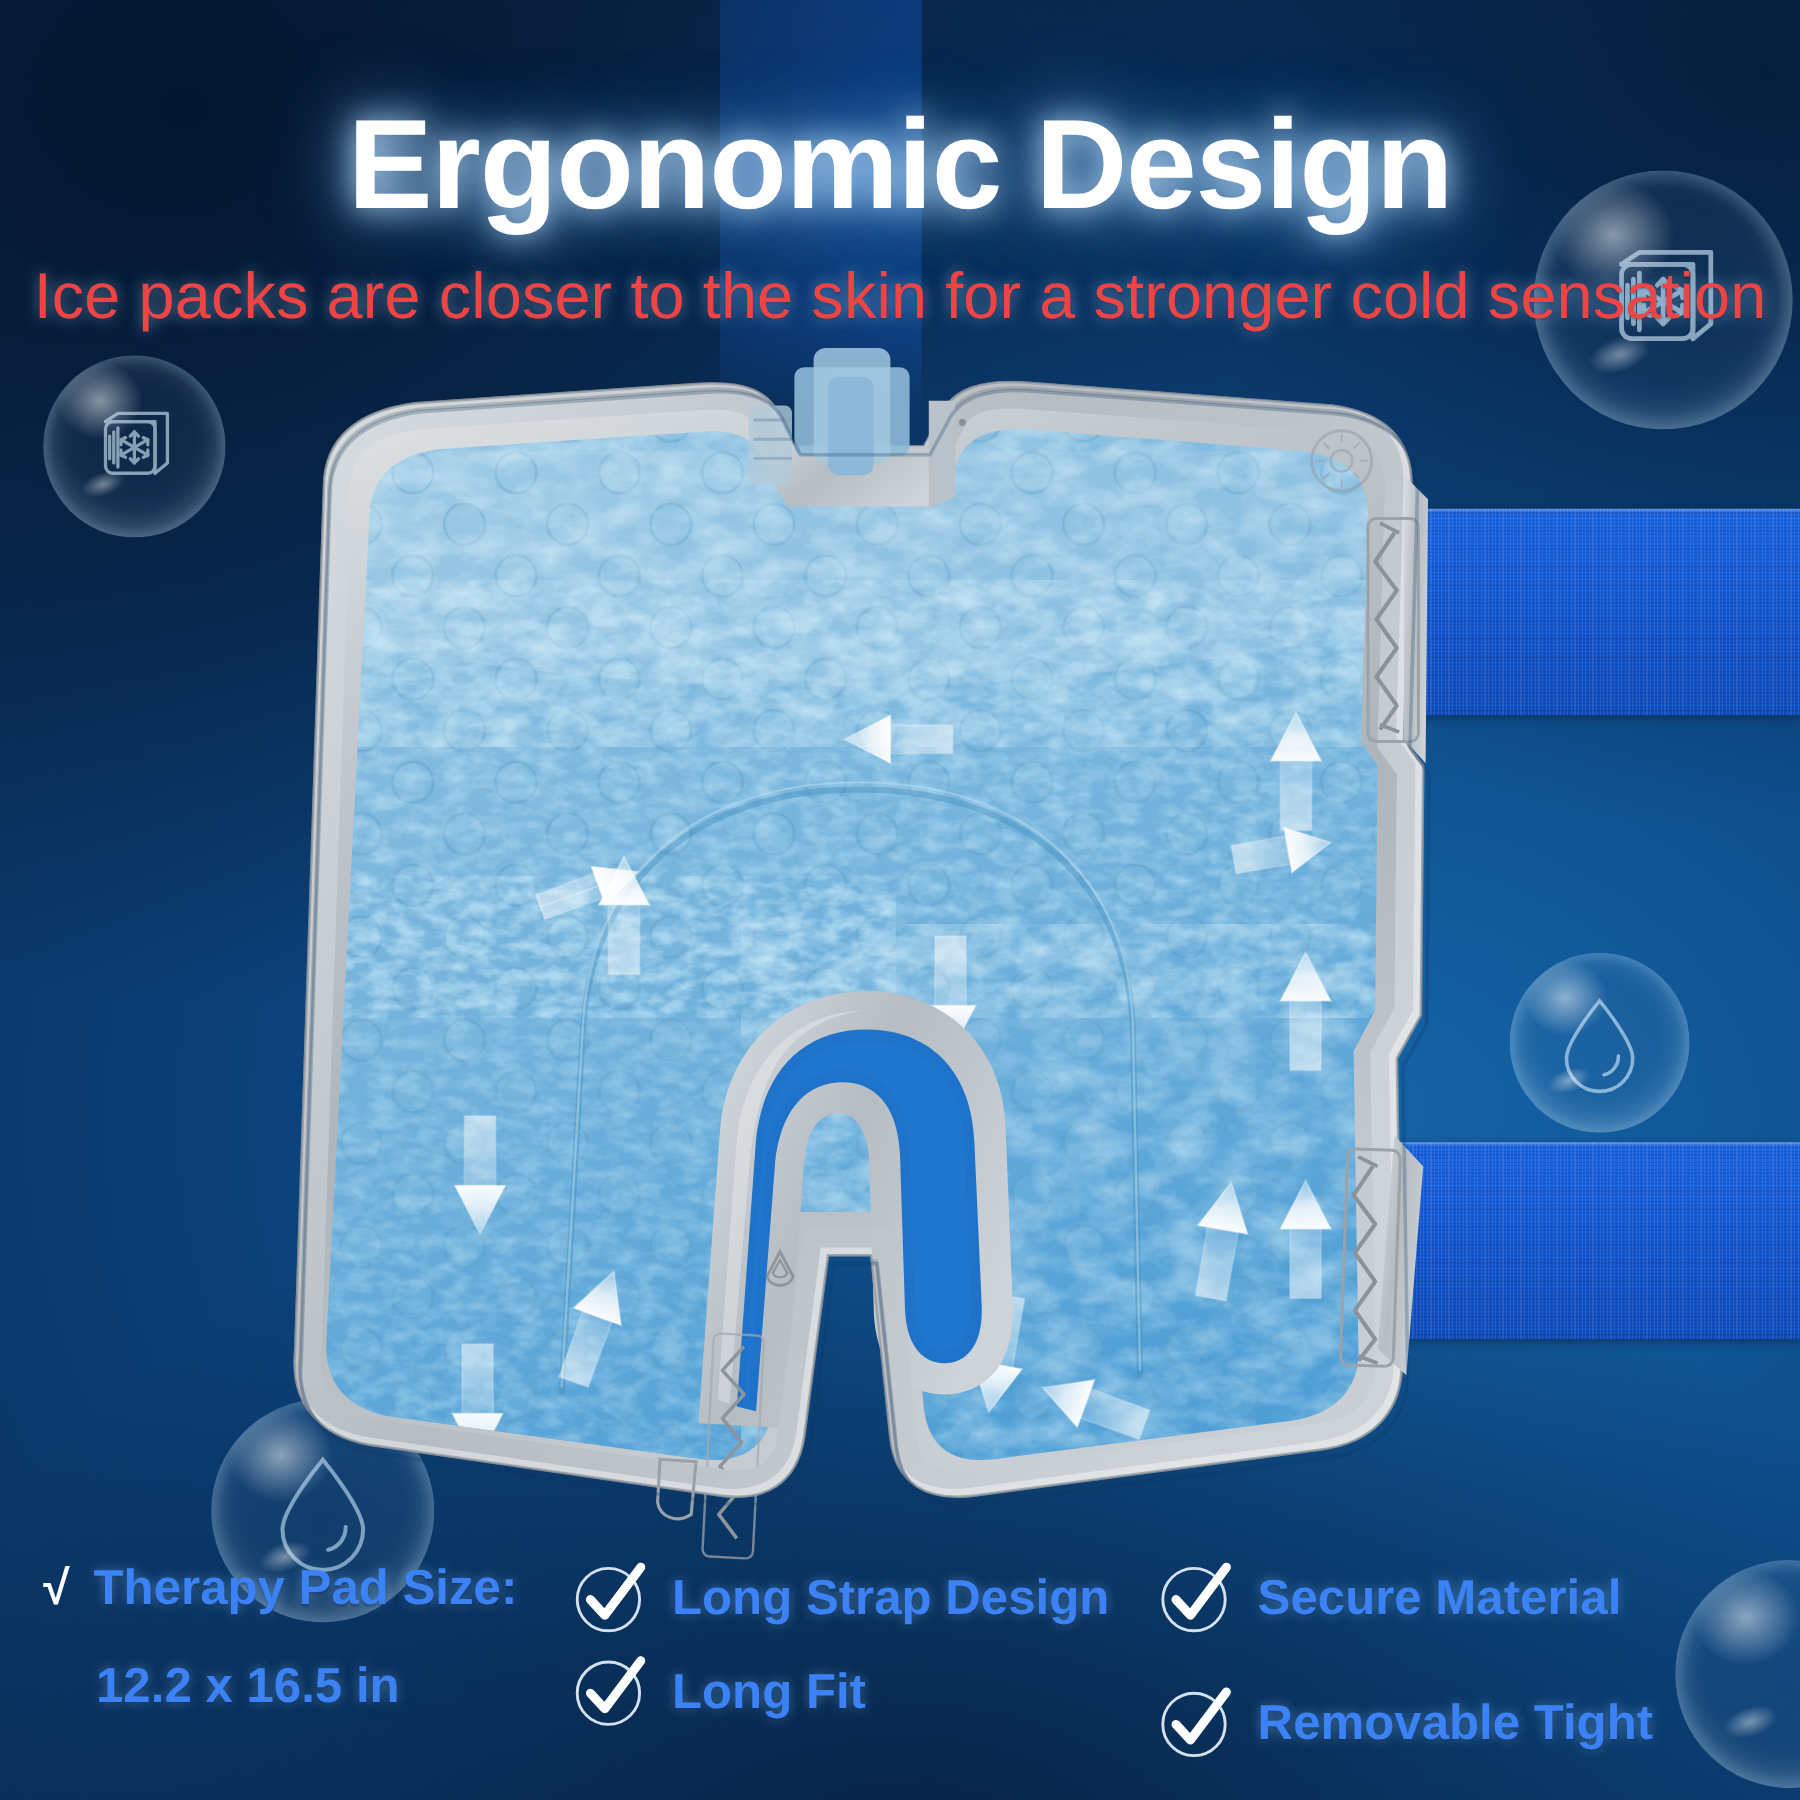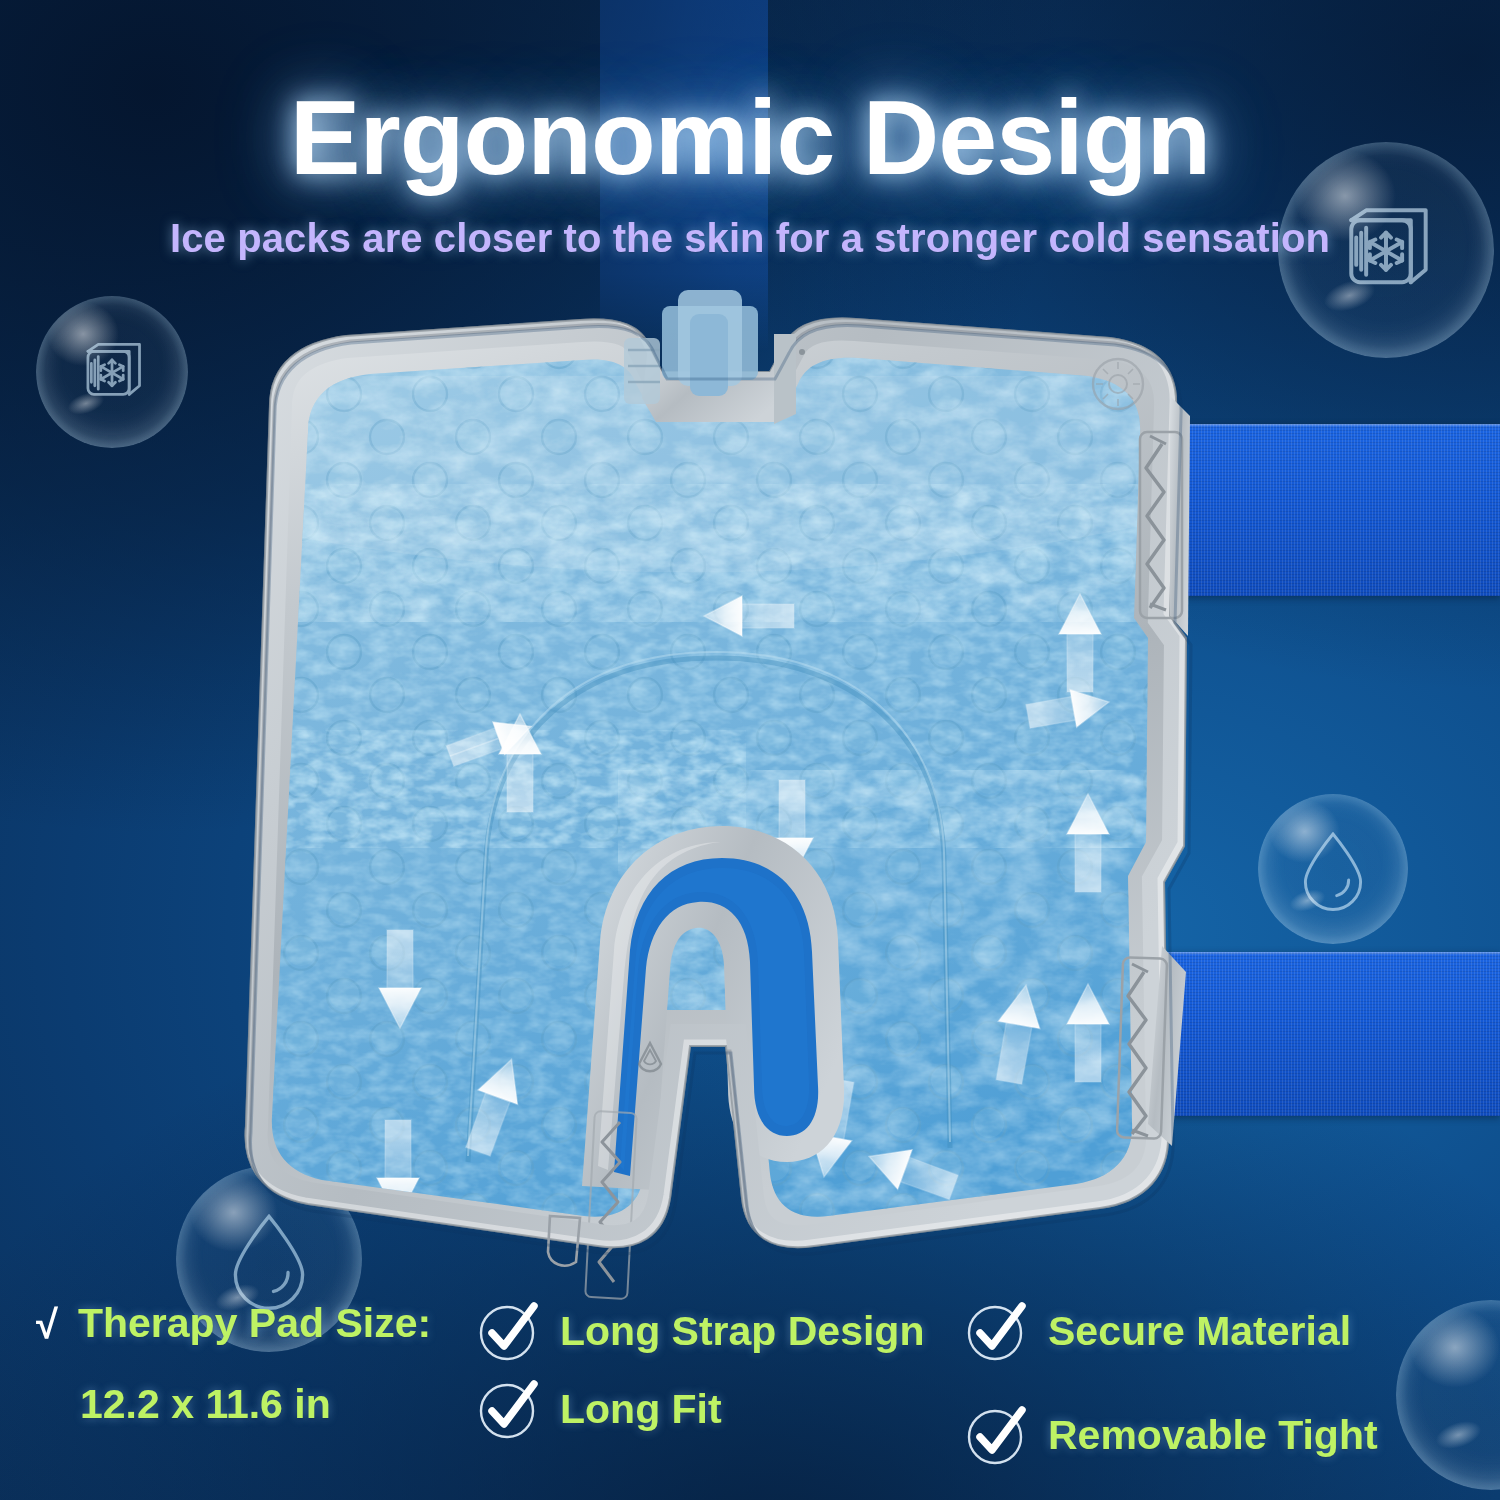--- a/index.html
+++ b/index.html
@@ -30,21 +30,21 @@
     background:radial-gradient(50% 50% at 50% 50%, rgba(66,150,220,.30) 0%, rgba(40,110,190,0) 70%);}
 
   
   .head{position:absolute;left:0;top:84px;width:1500px;text-align:center;z-index:30;}
   .title{
     font-size:106px;line-height:1.0;font-weight:700;color:#ffffff;
     letter-spacing:-1px;font-stretch:condensed;
     text-shadow:0 0 26px rgba(190,225,255,.95),0 0 54px rgba(140,200,255,.7),0 0 80px rgba(90,170,240,.45);
   }
   .subtitle{
-    margin-top:26px;font-size:40px;font-weight:700;color:#c4b5fd;letter-spacing:.1px;
+    margin-top:26px;font-size:54px;font-weight:400;color:#ef4444;letter-spacing:.1px;
     text-shadow:0 0 12px rgba(170,215,255,.55),0 1px 2px rgba(0,20,50,.45);
   }
 
   
   .bubble{position:absolute;border-radius:50%;
     background:
       radial-gradient(38% 34% at 31% 25%, rgba(255,255,255,.50) 0%, rgba(255,255,255,0) 62%),
       radial-gradient(circle at 50% 50%, rgba(205,235,255,.04) 0%, rgba(205,235,255,.05) 62%, rgba(190,230,255,.26) 80%, rgba(225,245,255,.42) 90%, rgba(180,222,255,.10) 97%, rgba(180,222,255,0) 100%);
     box-shadow:inset 0 0 26px rgba(190,230,255,.22), inset 0 -12px 30px rgba(255,255,255,.14);
     z-index:12;}
@@ -74,21 +74,21 @@
 
   
   #product{position:absolute;left:150px;top:286px;width:1080px;height:1010px;z-index:20;}
   #product svg{display:block;width:100%;height:100%;overflow:visible;}
 
   
   .features{position:absolute;left:0;bottom:34px;width:1500px;z-index:30;
     display:grid;grid-template-columns:470px 490px 540px;align-items:start;}
   .fcol{display:flex;flex-direction:column;gap:34px;}
   .frow{display:flex;align-items:center;gap:20px;}
-  .frow .ftext{font-size:41px;font-weight:700;color:#bef264;white-space:nowrap;
+  .frow .ftext{font-size:41px;font-weight:700;color:#3b82f6;white-space:nowrap;
     text-shadow:0 0 10px rgba(150,205,255,.40),0 1px 2px rgba(0,20,50,.5);}
   .col1{padding-left:36px;}
   .col1 .frow .ftext{font-size:41px;}
   .col1 .r2{padding-left:44px;}
   .tickglyph{font-size:40px;font-weight:700;color:#fff;line-height:1;}
   .chk{width:62px;height:62px;flex:0 0 62px;position:relative;}
   .chk svg{position:absolute;inset:0;}
   .col2{padding-left:8px;gap:16px;}
   .col3{padding-left:6px;gap:42px;}
 </style>
@@ -451,21 +451,21 @@
   </div>
 
   <div class="features">
 
     <div class="fcol col1">
       <div class="frow r1">
         <span class="tickglyph">√</span>
         <span class="ftext">Therapy Pad Size:</span>
       </div>
       <div class="frow r2">
-        <span class="ftext">12.2 x 11.6 in</span>
+        <span class="ftext">12.2 x 16.5 in</span>
       </div>
     </div>
 
     <div class="fcol col2">
       <div class="frow">
         <span class="chk">
           <svg viewBox="0 0 62 62" fill="none">
             <circle cx="29" cy="33" r="26" stroke="#eaf5ff" stroke-width="2.4" opacity=".9"></circle>
             <path d="M14 33 L26 46 L56 6" stroke="#ffffff" stroke-width="7.5" stroke-linecap="round" stroke-linejoin="round"></path>
           </svg>

